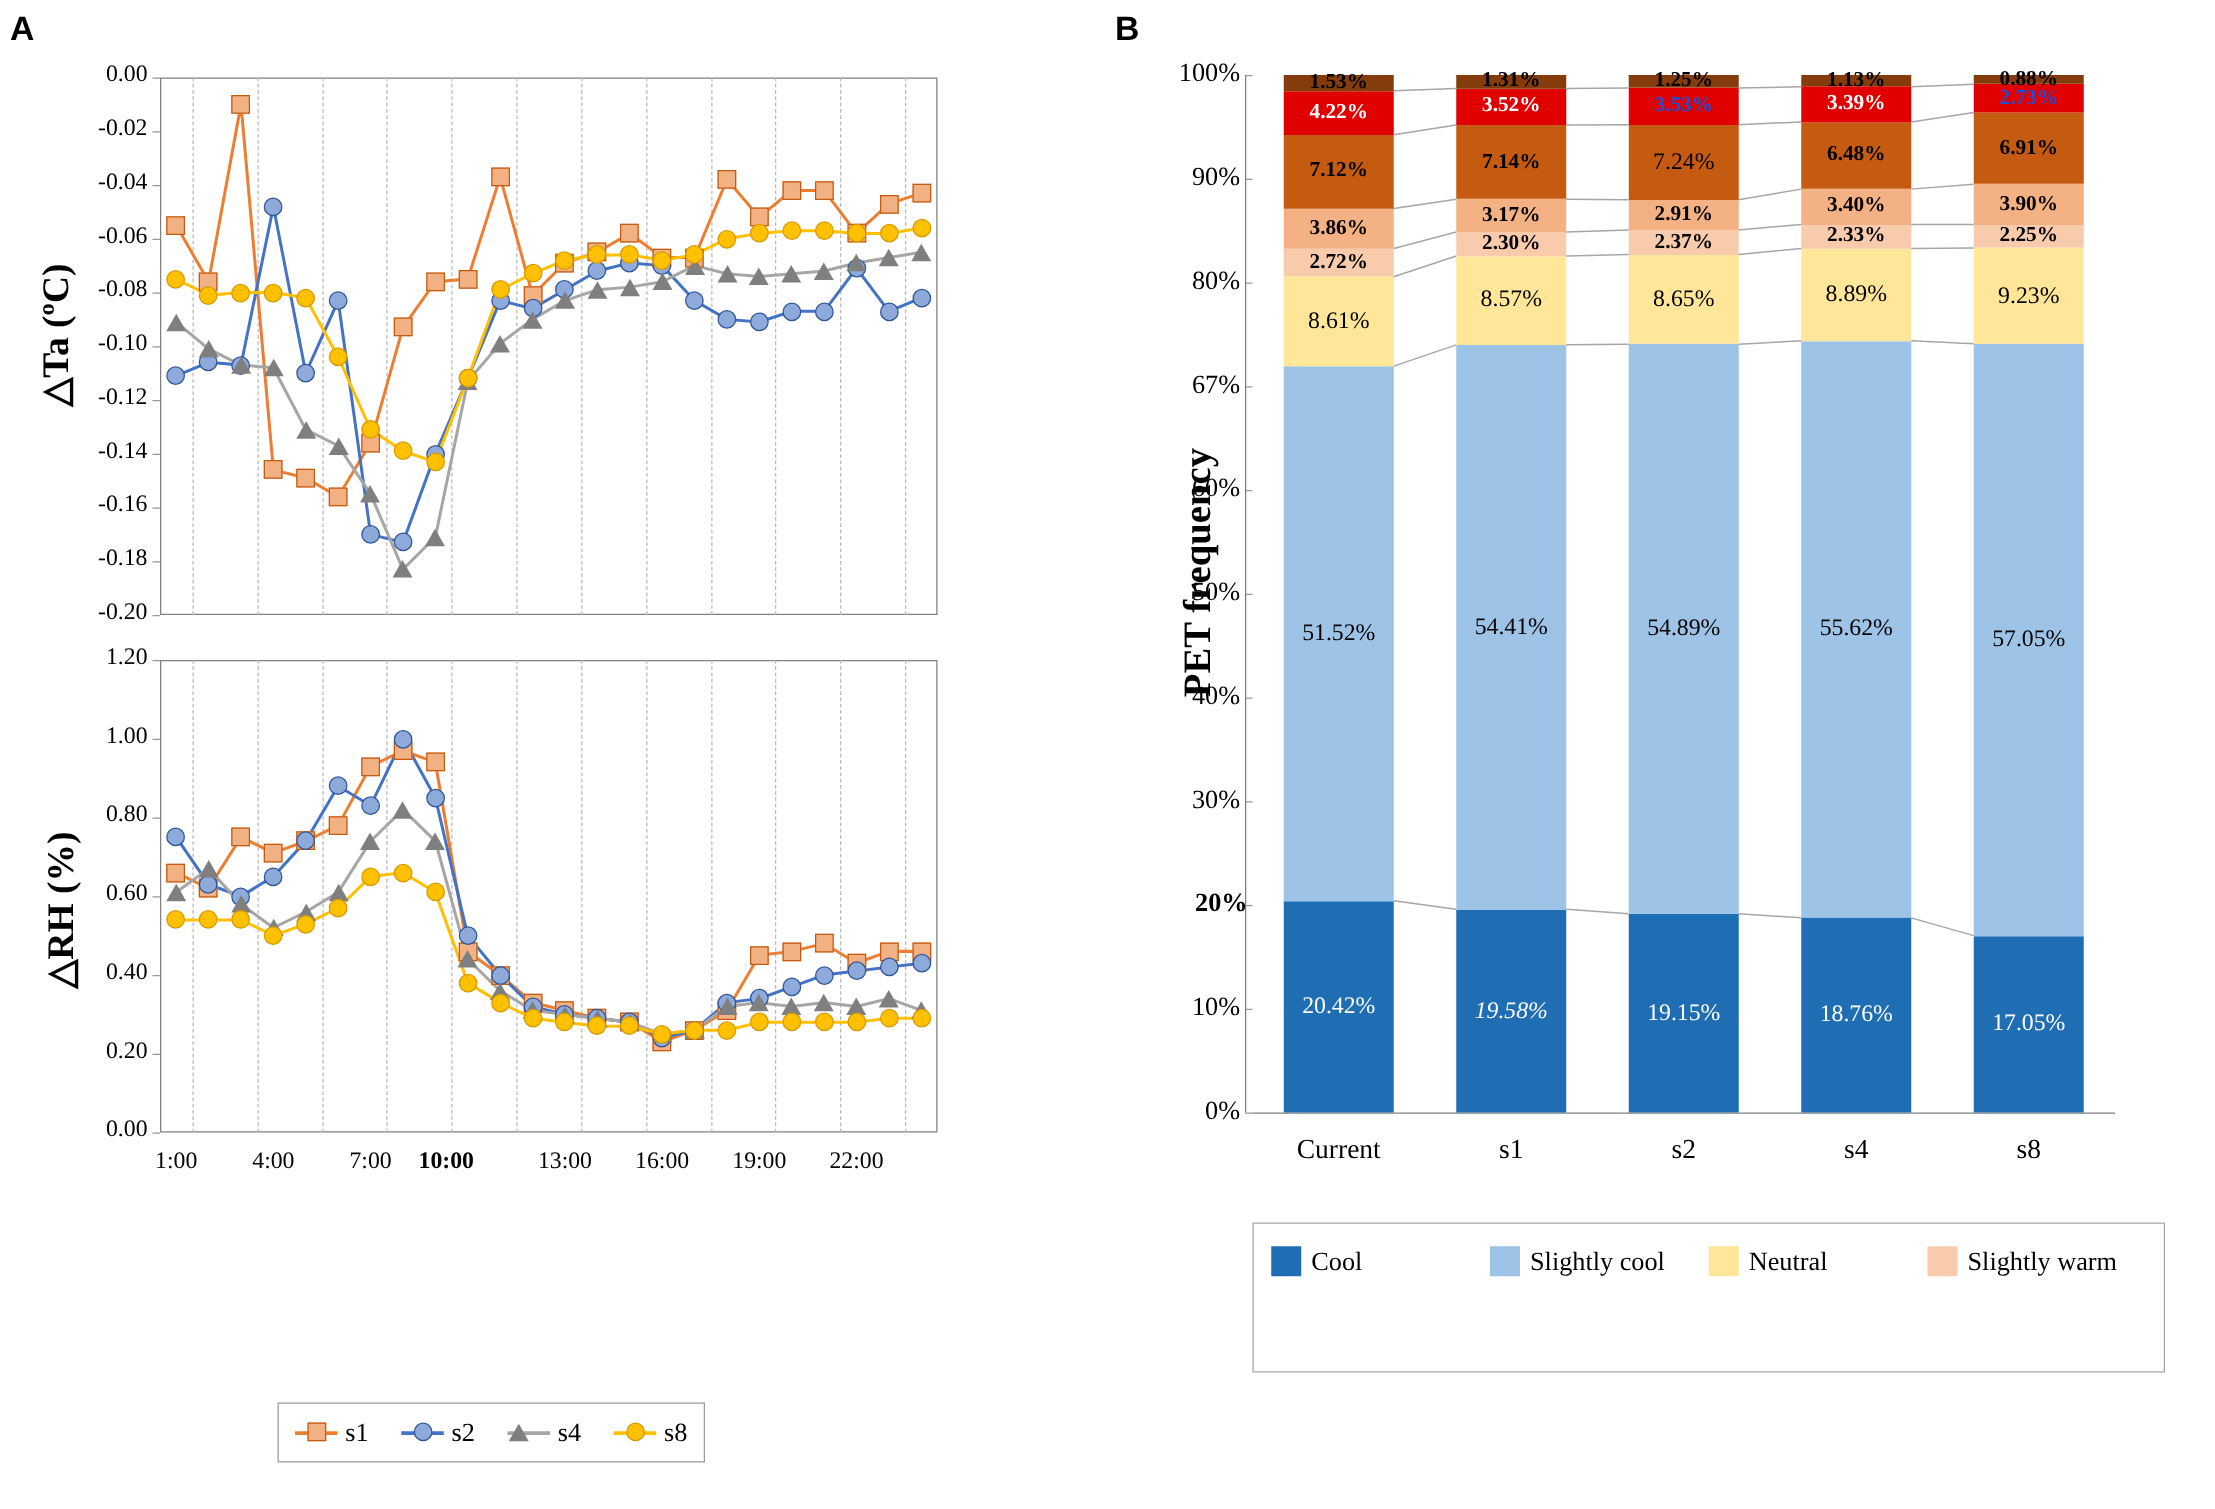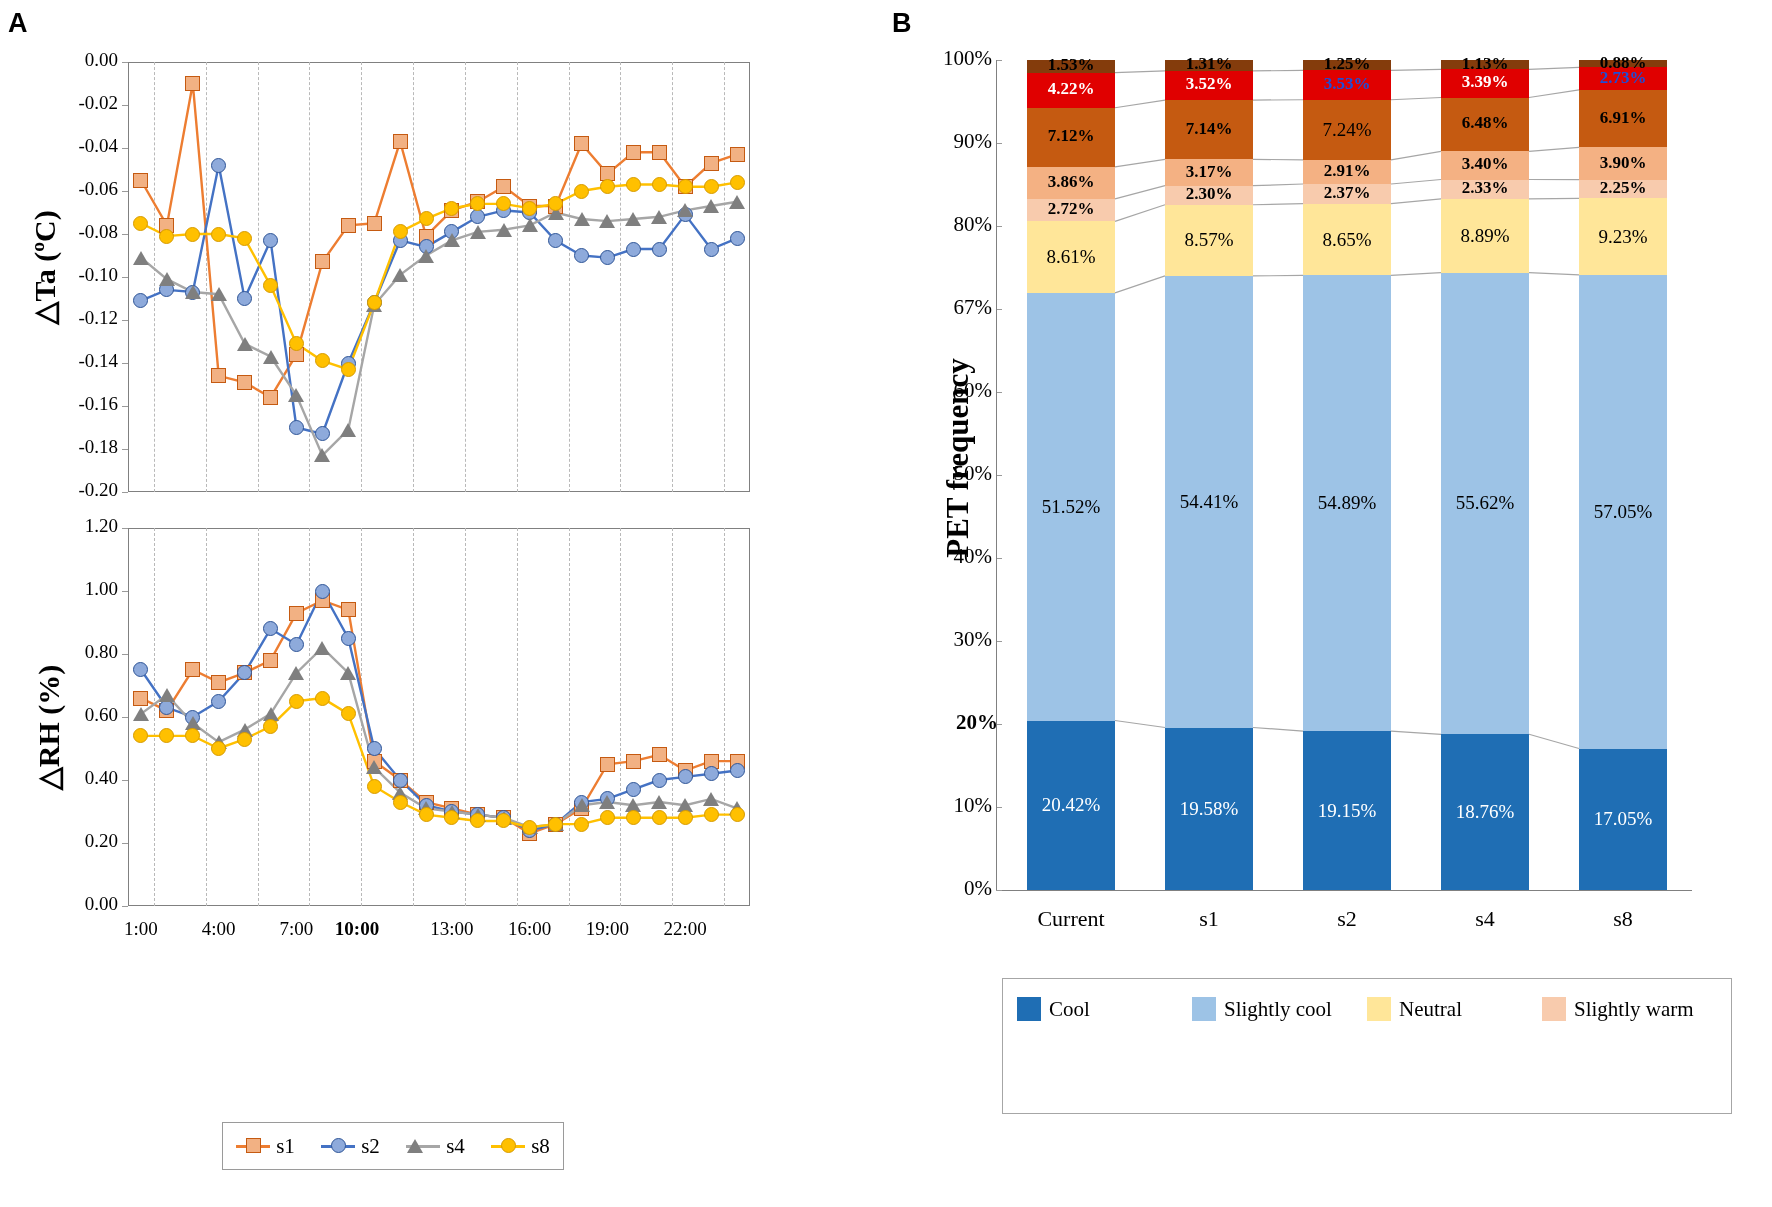--- a/index.html
+++ b/index.html
@@ -34,21 +34,21 @@
 
   
   #panelB{position:absolute;left:880px;top:0;width:892px;height:1207px;}
   #bPlot{position:absolute;left:122px;top:60px;width:690px;height:830px;}
   .byt{position:absolute;right:0;font-size:21px;font-family:"Liberation Serif",serif;text-align:right;width:70px;}
   .bxt{position:absolute;font-size:22px;text-align:center;font-family:"Liberation Serif",serif;}
   .bar{position:absolute;bottom:0;}
   .seg{position:absolute;width:100%;left:0;box-sizing:border-box;}
   .seglab{position:absolute;width:100%;text-align:center;font-size:17px;font-family:"Liberation Serif",serif;font-weight:bold;white-space:nowrap;}
   .seglab.plain{font-weight:normal;font-size:19px;}
-  #legendB{position:absolute;left:122px;top:978px;width:730px;height:136px;border:1px solid #a6a6a6;padding:8px 14px;box-sizing:border-box;text-align:center;}
+  #legendB{position:absolute;left:122px;top:978px;width:730px;height:120px;border:1px solid #a6a6a6;padding:8px 14px;box-sizing:border-box;text-align:center;}
   .legrow{display:flex;height:44px;align-items:center;}
   .legcell{display:flex;align-items:center;gap:8px;width:25%;font-size:21px;}
   .swatch{width:24px;height:24px;display:inline-block;}
 </style>
 </head>
 <body>
 
 <div class="panel-label" id="panelA-label">A</div>
 <div class="panel-label" id="panelB-label">B</div>
 
@@ -417,21 +417,21 @@
         <div class="seglab" style="color: rgb(0, 0, 0); top: 111.84px;">3.86%</div>
         <div class="seg" style="bottom: 723.179px; height: 59.096px; background: rgb(197, 90, 17);"></div>
         <div class="seglab" style="color: rgb(0, 0, 0); top: 66.273px;">7.12%</div>
         <div class="seg" style="bottom: 782.275px; height: 35.026px; background: rgb(224, 0, 0);"></div>
         <div class="seglab" style="color: rgb(255, 255, 255); top: 19.212px;">4.22%</div>
         <div class="seg" style="bottom: 817.301px; height: 12.699px; background: rgb(132, 60, 12);"></div>
         <div class="seglab" style="color: rgb(0, 0, 0); top: -4.6505px;">1.53%</div>
       </div>
       <div class="bar" style="left: 163px; width: 88px; height: 830px;">
         <div class="seg" style="bottom: 0px; height: 162.514px; background: rgb(31, 110, 180);"></div>
-        <div class="seglab plain" style="color: rgb(255, 255, 255); top: 737.743px;">19.58%</div>
+        <div class="seglab plain" style="color: rgb(255, 255, 255); top: 737.743px; font-style: italic;">19.58%</div>
         <div class="seg" style="bottom: 162.514px; height: 451.603px; background: rgb(157, 195, 230);"></div>
         <div class="seglab plain" style="color: rgb(0, 0, 0); top: 430.685px;">54.41%</div>
         <div class="seg" style="bottom: 614.117px; height: 71.131px; background: rgb(255, 230, 153);"></div>
         <div class="seglab plain" style="color: rgb(0, 0, 0); top: 169.317px;">8.57%</div>
         <div class="seg" style="bottom: 685.248px; height: 19.09px; background: rgb(248, 203, 173);"></div>
         <div class="seglab" style="color: rgb(0, 0, 0); top: 124.207px;">2.30%</div>
         <div class="seg" style="bottom: 704.338px; height: 26.311px; background: rgb(244, 177, 131);"></div>
         <div class="seglab" style="color: rgb(0, 0, 0); top: 101.506px;">3.17%</div>
         <div class="seg" style="bottom: 730.649px; height: 59.262px; background: rgb(197, 90, 17);"></div>
         <div class="seglab" style="color: rgb(0, 0, 0); top: 58.72px;">7.14%</div>

